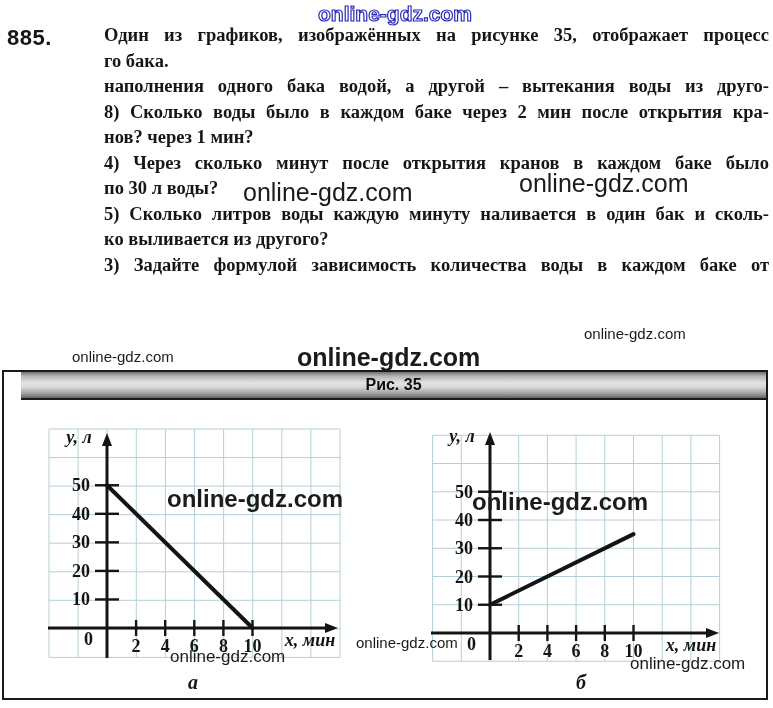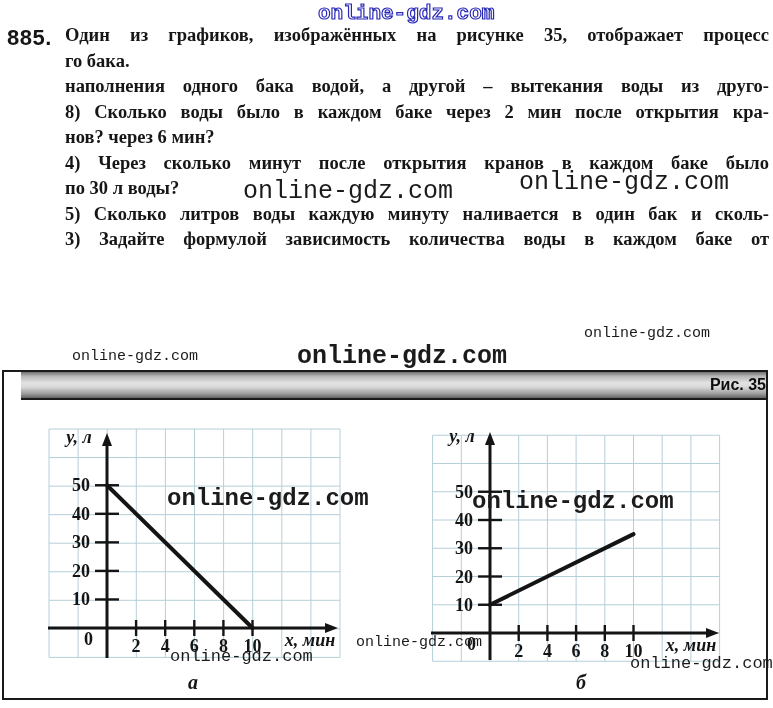--- a/index.html
+++ b/index.html
@@ -16,43 +16,44 @@
     position:absolute;left:7px;top:25px;
     font-family:"Liberation Sans",sans-serif;
     font-weight:bold;font-size:22px;letter-spacing:.5px;
   }
   .problem-text{
     position:absolute;left:65px;top:23px;width:704px;
   }
   .tline{
     font-size:18.5px;font-weight:600;line-height:25.55px;
     white-space:normal;
+    margin-left:39px;
   }
   .tline.fill{text-align:justify;text-align-last:justify;}
   
   .wm{
     position:absolute;white-space:nowrap;
-    font-family:Liberation Mono, monospace;
+    font-family:Liberation Sans, sans-serif;
     color:#1b1b1b;line-height:1.05;z-index:30;
   }
   .wm-outline{
     font-weight:bold;
     color:rgba(255,255,255,.08);
     -webkit-text-stroke:1.2px #2929b8;
   }
   .wm-bold{font-weight:600;}
   
   .figure{
     position:absolute;left:2px;top:370px;width:762px;height:326px;
     border:2px solid #1a1a1a;background:#fff;z-index:1;
   }
   .figure-bar{
     height:26px;border-bottom:2px solid #1a1a1a;
     background:linear-gradient(180deg,#6f6f6f 0%,#b5b5b5 16%,#e3e3e3 42%,#d8d8d8 58%,#9c9c9c 84%,#636363 100%);
-    text-align:right;
+    text-align:center;
     margin-left:17px;
   }
   .figure-caption{
     font-family:"Liberation Sans",sans-serif;
     font-weight:bold;font-size:16px;line-height:26px;color:#0d0d0d;
   }
   .chart-svg{position:absolute;z-index:5;}
   #chart-a{left:34px;top:408px;}
   #chart-b{left:424px;top:408px;}
   .sublabel{
@@ -66,24 +67,25 @@
 <body>
 
 <div class="wm wm-outline" style="left:318px;top:3px;font-size:21px;">online-gdz.com</div>
 
 <div class="problem-number">885.</div>
 <div class="problem-text">
   <div class="tline fill">Один из графиков, изображённых на рисунке 35, отображает процесс</div>
   <div class="tline">го бака.</div>
   <div class="tline fill">наполнения одного бака водой, а другой – вытекания воды из друго-</div>
   <div class="tline fill">8) Сколько воды было в каждом баке через 2 мин после открытия кра-</div>
-  <div class="tline">нов? через 6 мин?</div>
+  <div class="tline">нов? через 1 мин?</div>
   <div class="tline fill">4) Через сколько минут после открытия кранов в каждом баке было</div>
   <div class="tline">по 30 л воды?</div>
   <div class="tline fill">5) Сколько литров воды каждую минуту наливается в один бак и сколь-</div>
+  <div class="tline">ко выливается из другого?</div>
   <div class="tline fill">3) Задайте формулой зависимость количества воды в каждом баке от</div>
 </div>
 
 <div class="wm" style="left:243px;top:179px;font-size:25px;">online-gdz.com</div>
 <div class="wm" style="left:519px;top:170px;font-size:25px;">online-gdz.com</div>
 <div class="wm" style="left:584px;top:326px;font-size:15px;">online-gdz.com</div>
 <div class="wm" style="left:72px;top:349px;font-size:15px;">online-gdz.com</div>
 <div class="wm wm-bold" style="left:297px;top:344px;font-size:25px;">online-gdz.com</div>
 
 <div class="figure">

